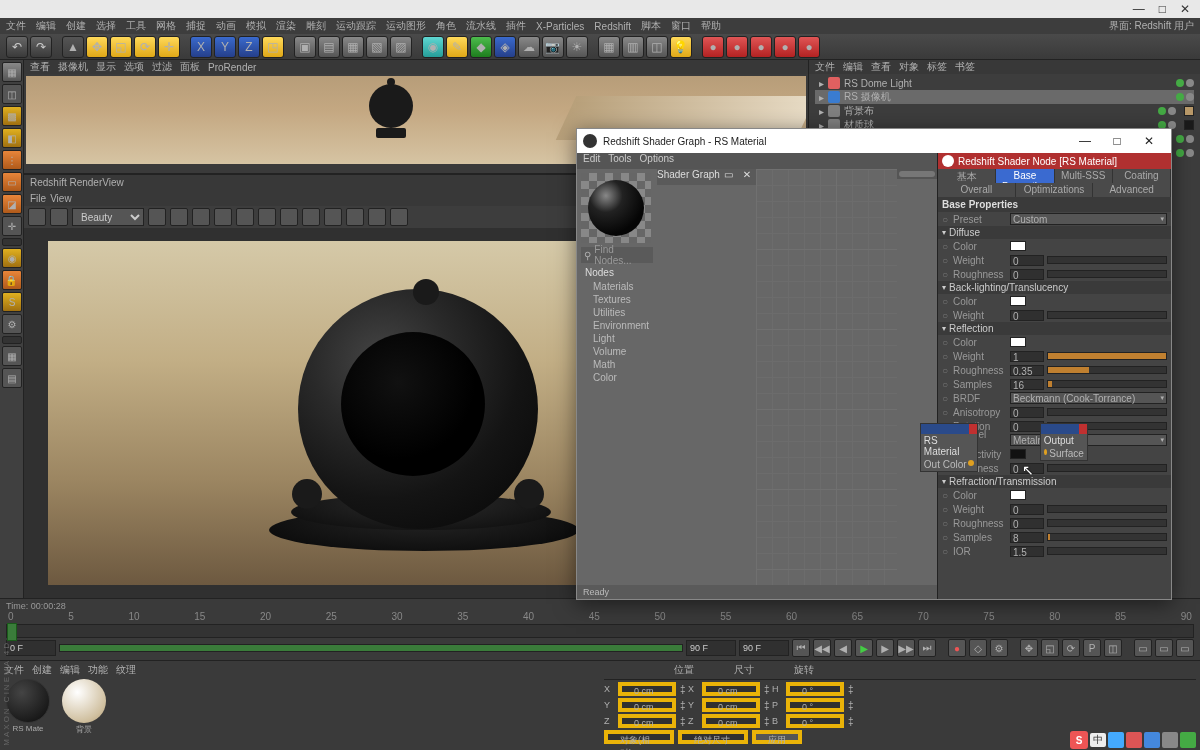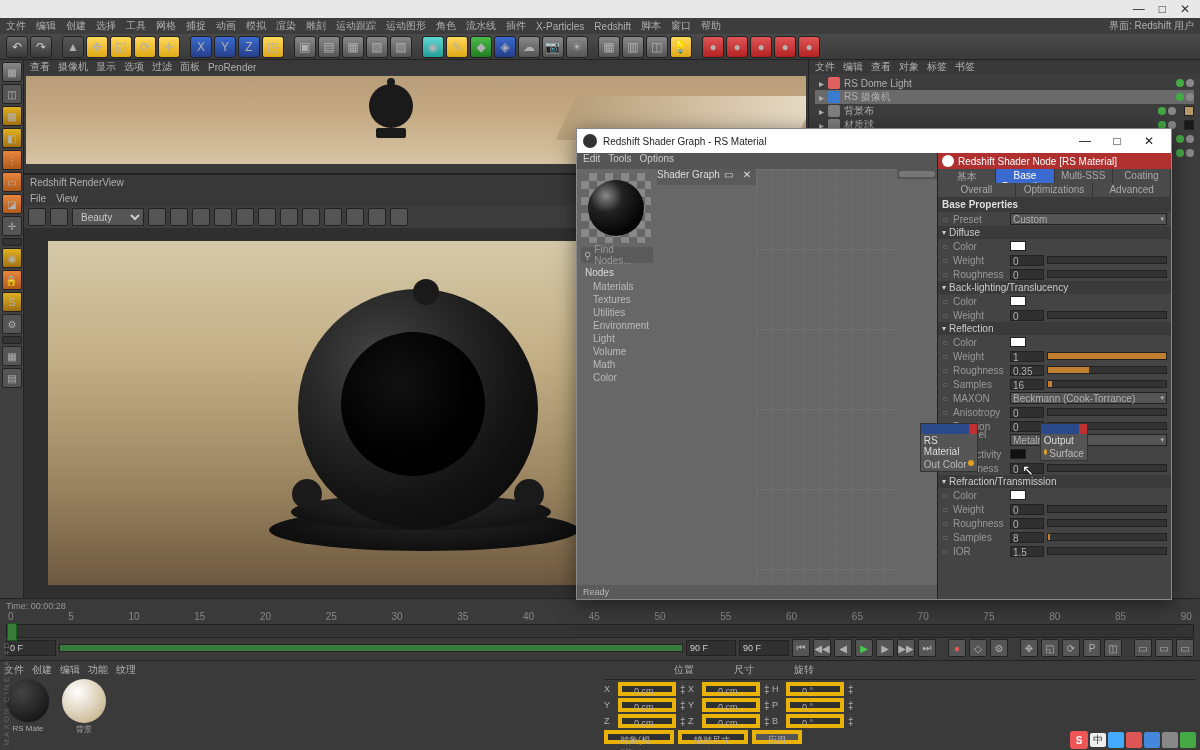--- a/index.html
+++ b/index.html
@@ -31,21 +31,21 @@
 .vp-top { height:114px; background:#3a3a3a; position:relative; border-bottom:1px solid #222; }
 .vp-menubar { height:14px; background:#383838; font-size:9px; padding:0 6px; display:flex; gap:8px; align-items:center; }
 .vp-tag { position:absolute; top:16px; left:4px; background:#e07070; color:#fff; padding:1px 4px; border-radius:2px; font-size:9px; }
 .pers { height:88px; background:linear-gradient(#b79d79 0%,#c4a882 40%,#d6c4a3 100%); position:relative; margin:2px; overflow:hidden; }
 .pers .obj { position:absolute; left:44%; top:8px; width:44px; height:58px; }
 .obj-shape { width:44px; height:44px; background:#1a1a1a; border-radius:50%; position:relative; }
 .obj-shape::before { content:''; position:absolute; top:-6px; left:50%; transform:translateX(-50%); width:8px; height:8px; background:#1a1a1a; border-radius:50%; }
 .obj-base { width:30px; height:10px; background:#1a1a1a; margin:0 auto; border-radius:2px; }
 .pers .sheet { position:absolute; right:0; top:20px; width:240px; height:44px; background:linear-gradient(90deg,#b8a07a,#e8dcc6); transform:skewX(-25deg); }
 .renderview-hdr { height:16px; background:#383838; padding:0 6px; font-size:10px; display:flex; align-items:center; border-top:1px solid #222; }
-.rv-menus { height:16px; background:#383838; padding:0 6px; font-size:10px; display:flex; gap:10px; align-items:center; }
+.rv-menus { height:16px; background:#383838; padding:0 6px; font-size:10px; display:flex; gap:4px; align-items:center; }
 .rv-tools { height:22px; background:#3d3d3d; padding:0 4px; display:flex; gap:4px; align-items:center; }
 .rv-tools .rt { width:18px; height:18px; background:#555; border:1px solid #222; border-radius:2px; }
 .rv-tools select { background:#555; color:#ccc; border:1px solid #222; height:18px; font-size:10px; padding:0 14px 0 4px; }
 .rv-canvas { flex:1; background:#303030; display:flex; justify-content:center; align-items:center; overflow:hidden; position:relative; }
 .render-img { width:94%; height:93%; background:linear-gradient(180deg,#d5c9a8 0%,#c2ae85 35%,#9b8561 70%,#6d5940 100%); position:relative; }
 .sphere { position:absolute; left:34%; top:14%; width:240px; height:240px; background:radial-gradient(circle at 35% 30%,#454545 0%,#2a2a2a 30%,#141414 60%,#050505 100%); border-radius:50%; }
 .sphere::after { content:''; position:absolute; left:18%; top:18%; width:60%; height:60%; border-radius:50%; background:radial-gradient(circle at 40% 35%,#111 0%,#000 60%); }
 .sphere .sp1, .sphere .sp2, .sphere .sp3 { position:absolute; background:#1a1a1a; border-radius:50%; }
 .sphere .sp1 { width:26px; height:26px; top:-10px; left:48%; }
 .sphere .sp2 { width:30px; height:30px; bottom:20px; left:-6px; }
@@ -668,21 +668,21 @@
           <div class="pslider" style="--p:35%;"></div>
         </div>
       <div class="prop-row">
           <span class="o"></span>
           <span class="plbl">Samples</span>
           <div class="pval">16</div>
           <div class="pslider" style="--p:3%;"></div>
         </div>
       <div class="prop-row">
           <span class="o"></span>
-          <span class="plbl">MAXON</span>
+          <span class="plbl">BRDF</span>
           <div class="pselect">
             <span>Beckmann (Cook-Torrance)</span>
           </div>
         </div>
       <div class="prop-row">
           <span class="o"></span>
           <span class="plbl">Anisotropy</span>
           <div class="pval">0</div>
           <div class="pslider" style="--p:0%;"></div>
         </div>

